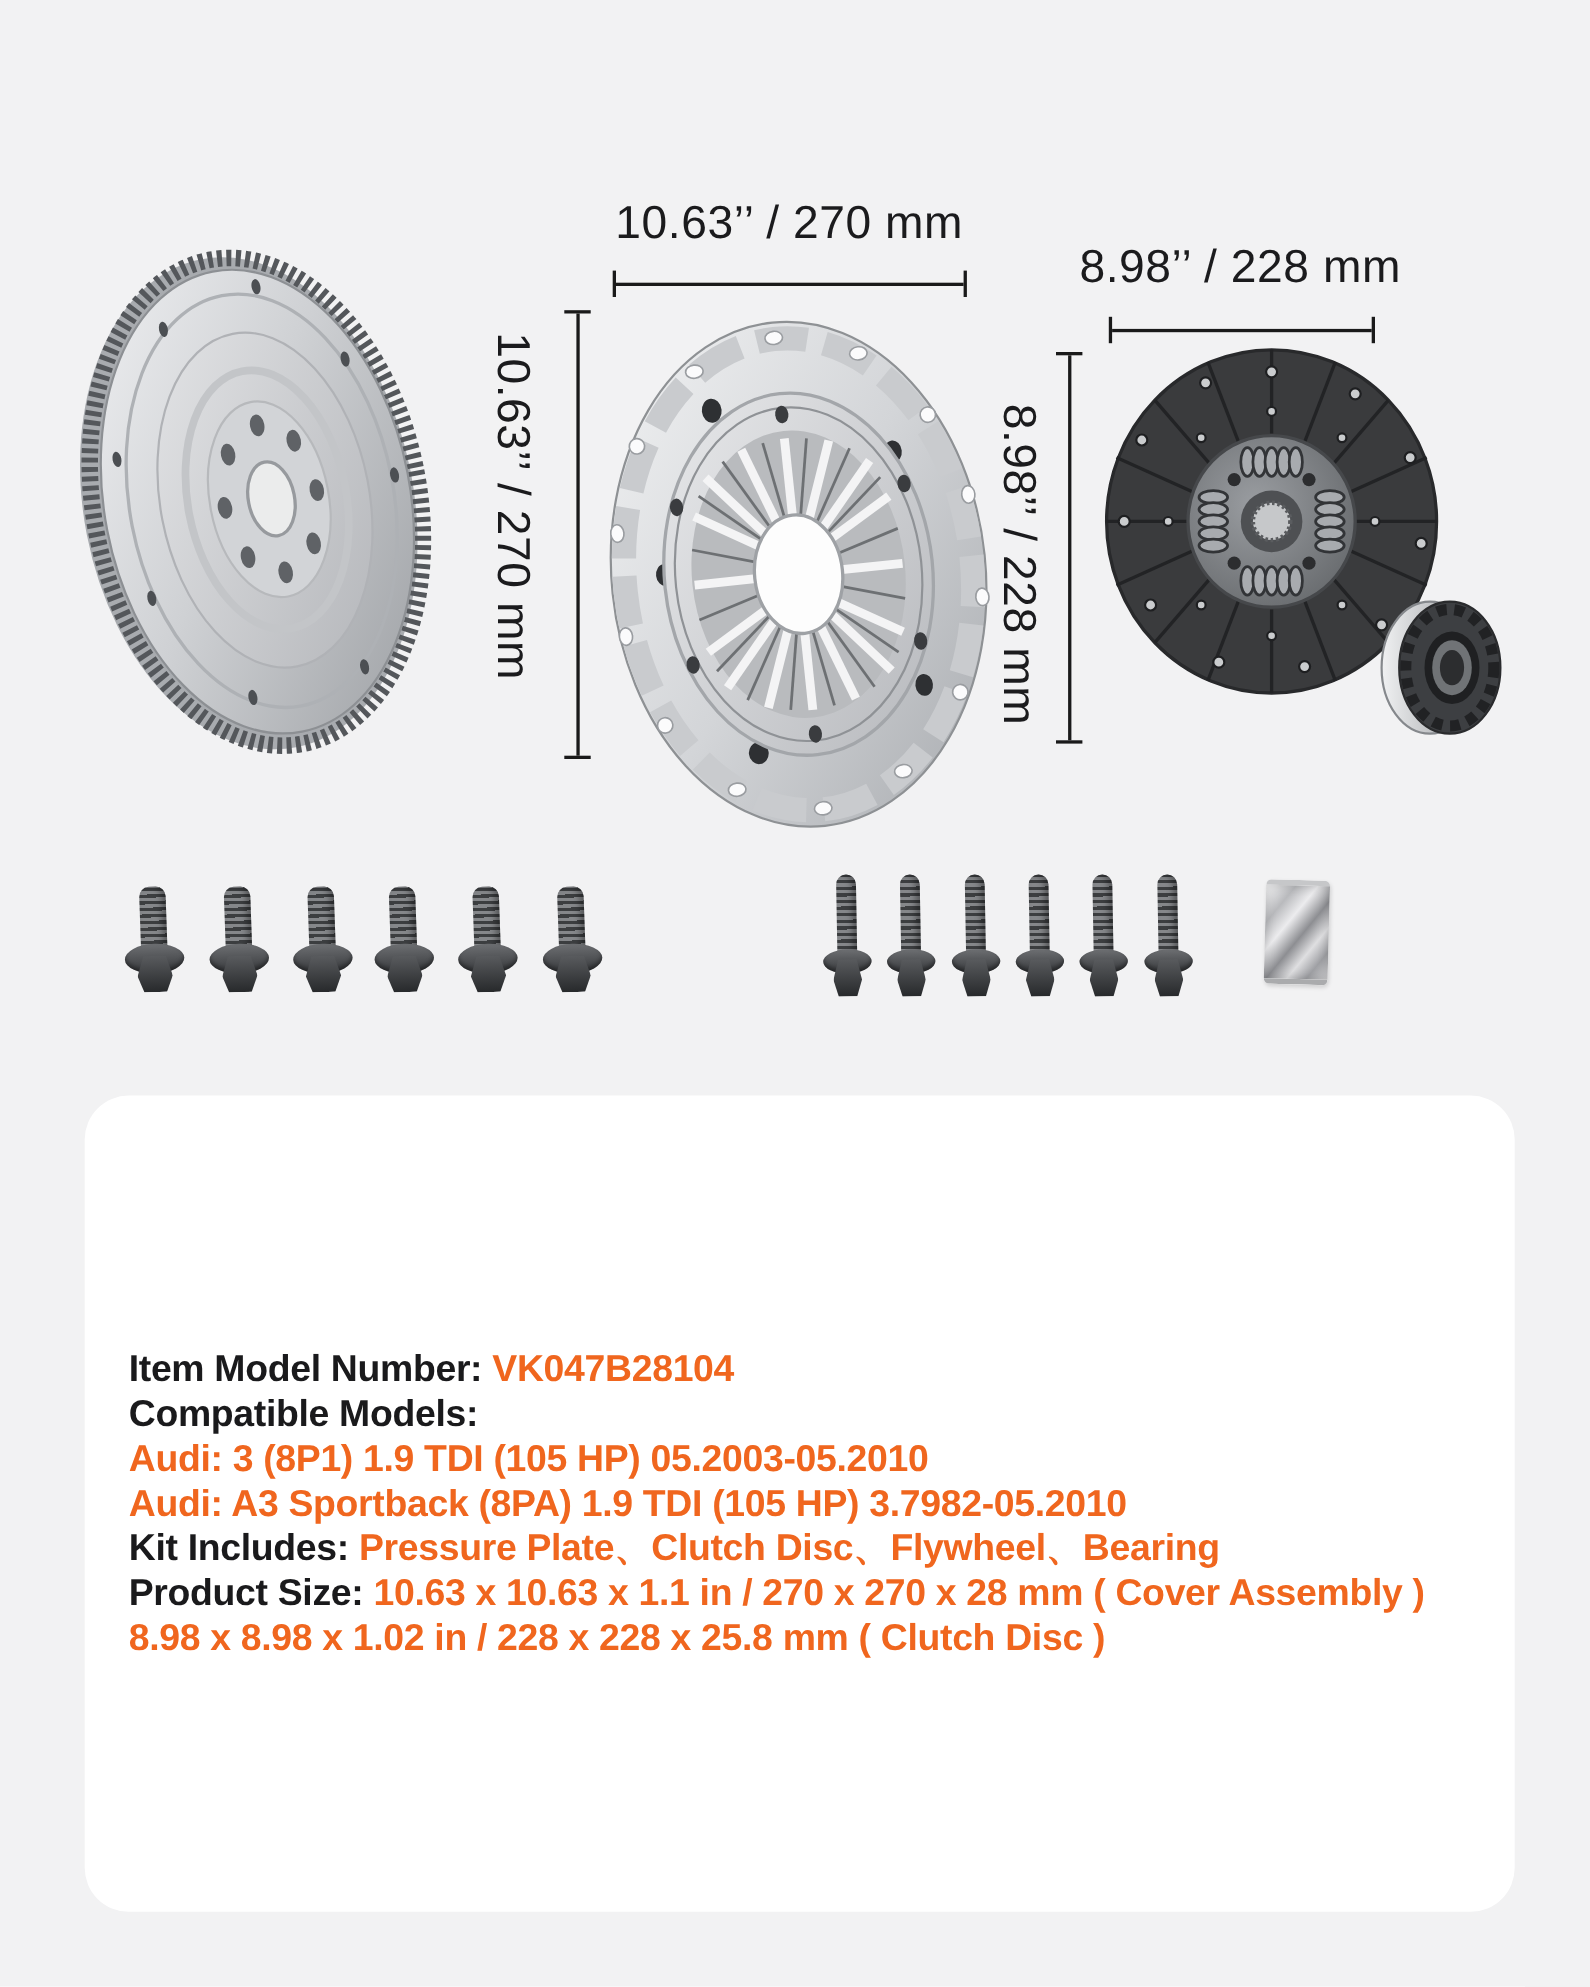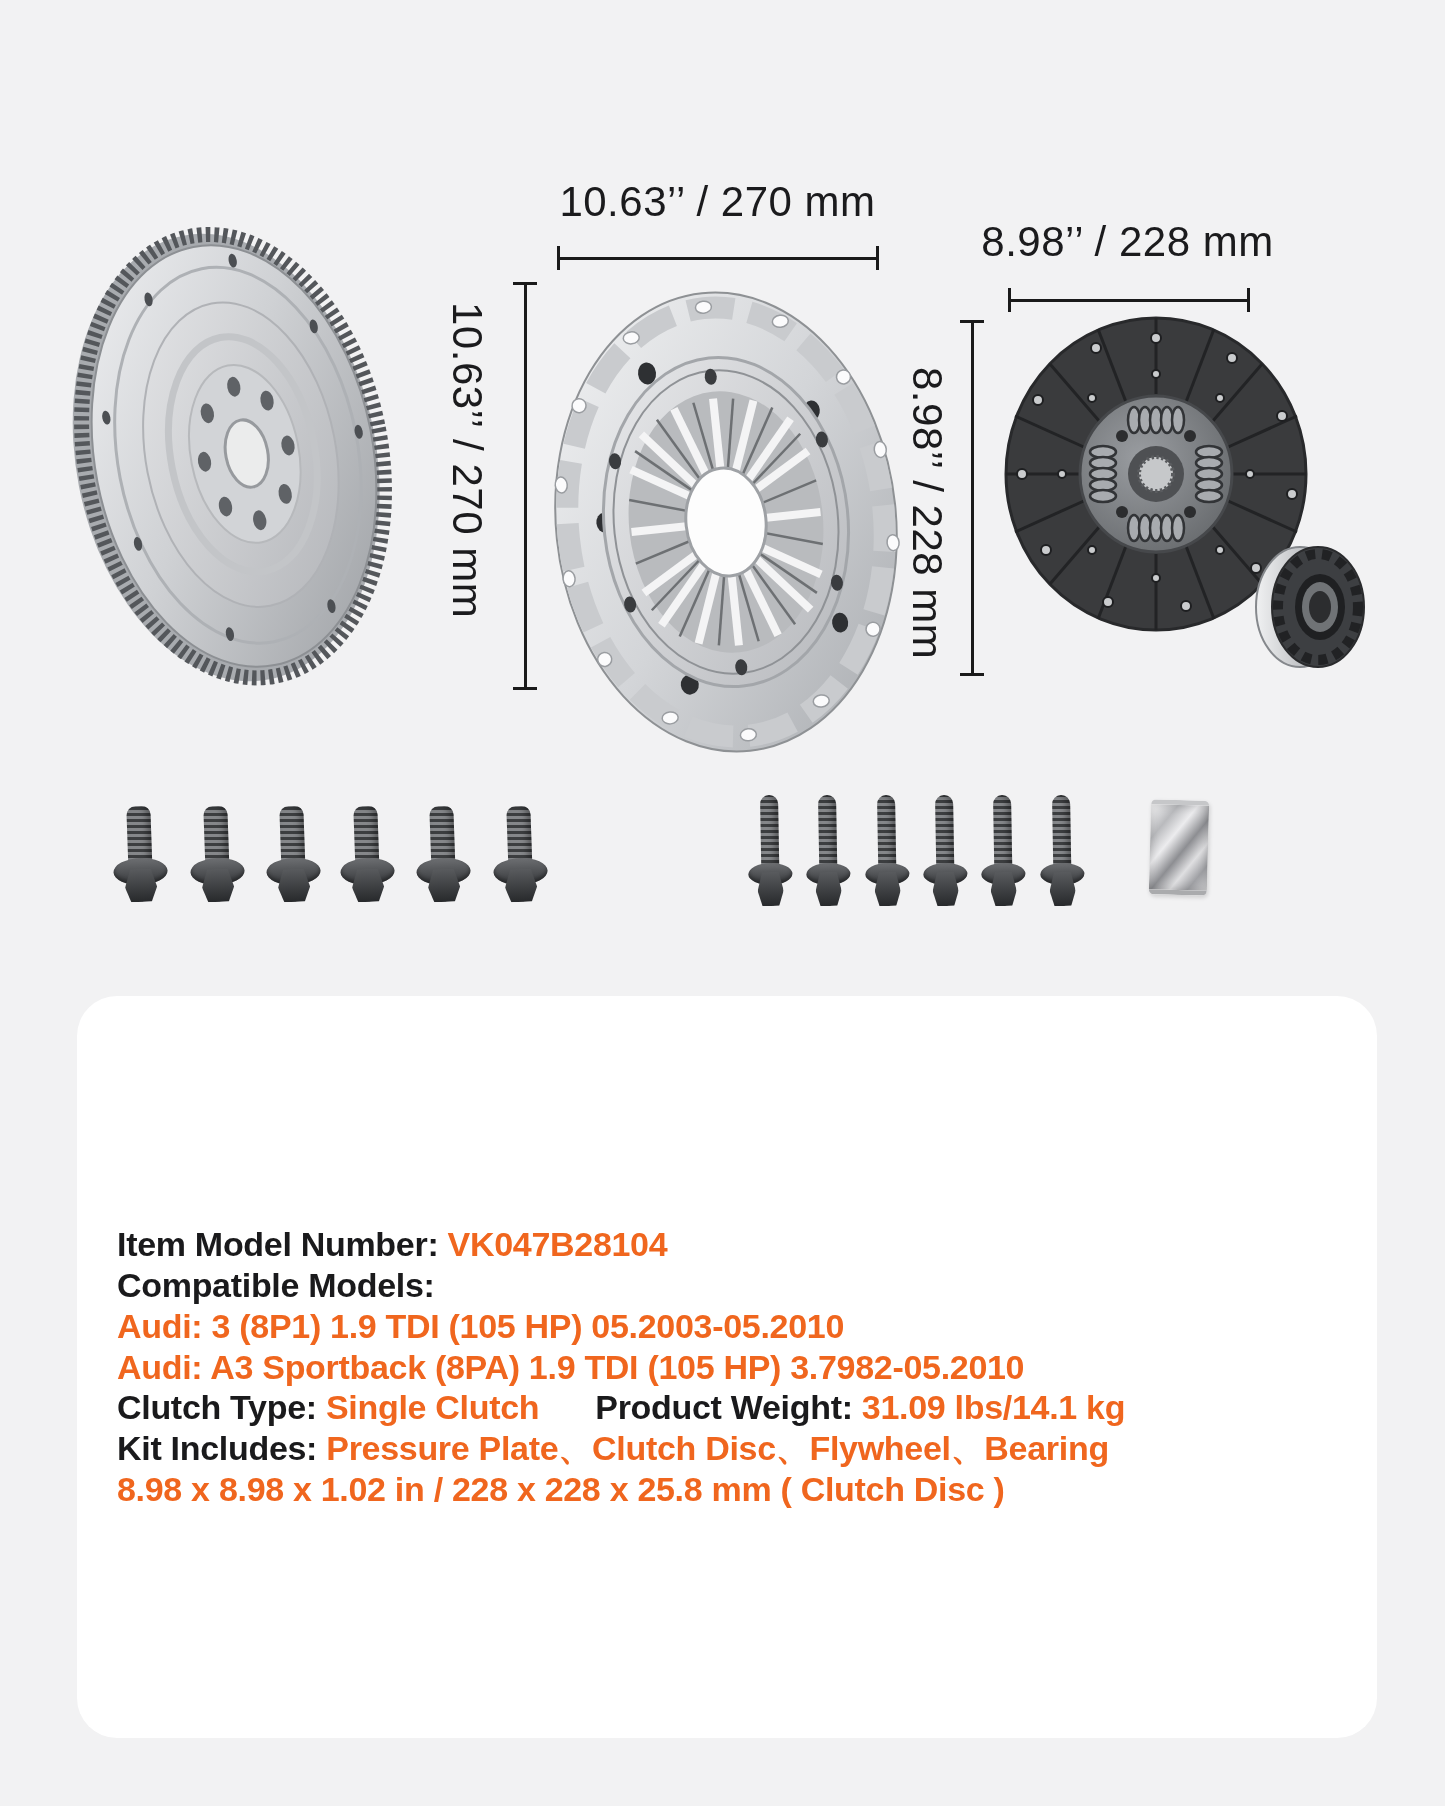--- a/index.html
+++ b/index.html
@@ -397,23 +397,23 @@
     <div class="spec-row">
       <span class="spec-label">Compatible Models:</span><span class="spec-value"></span>
     </div>
     <div class="spec-row">
       <span class="spec-label"></span><span class="spec-value">Audi: 3 (8P1) 1.9 TDI (105 HP) 05.2003-05.2010</span>
     </div>
     <div class="spec-row">
       <span class="spec-label"></span><span class="spec-value">Audi: A3 Sportback (8PA) 1.9 TDI (105 HP) 3.7982-05.2010</span>
     </div>
     <div class="spec-row">
-      <span class="spec-label">Clutch Type: </span><span class="spec-value">Single Clutch</span><span class="spec-gap"></span><span class="spec-label">Product Weight: </span><span class="spec-value">31.09 lbs/14.1 kg</span>
-    </div>
-    <div class="spec-row">
       <span class="spec-label">Kit Includes: </span><span class="spec-value">Pressure Plate、Clutch Disc、Flywheel、Bearing</span>
     </div>
     <div class="spec-row">
+      <span class="spec-label">Product Size: </span><span class="spec-value">10.63 x 10.63 x 1.1 in / 270 x 270 x 28 mm ( Cover Assembly )</span>
+    </div>
+    <div class="spec-row">
       <span class="spec-label"></span><span class="spec-value">8.98 x 8.98 x 1.02 in / 228 x 228 x 25.8 mm ( Clutch Disc )</span>
     </div>
   </div>
 
 </div>
 
 </body></html>

